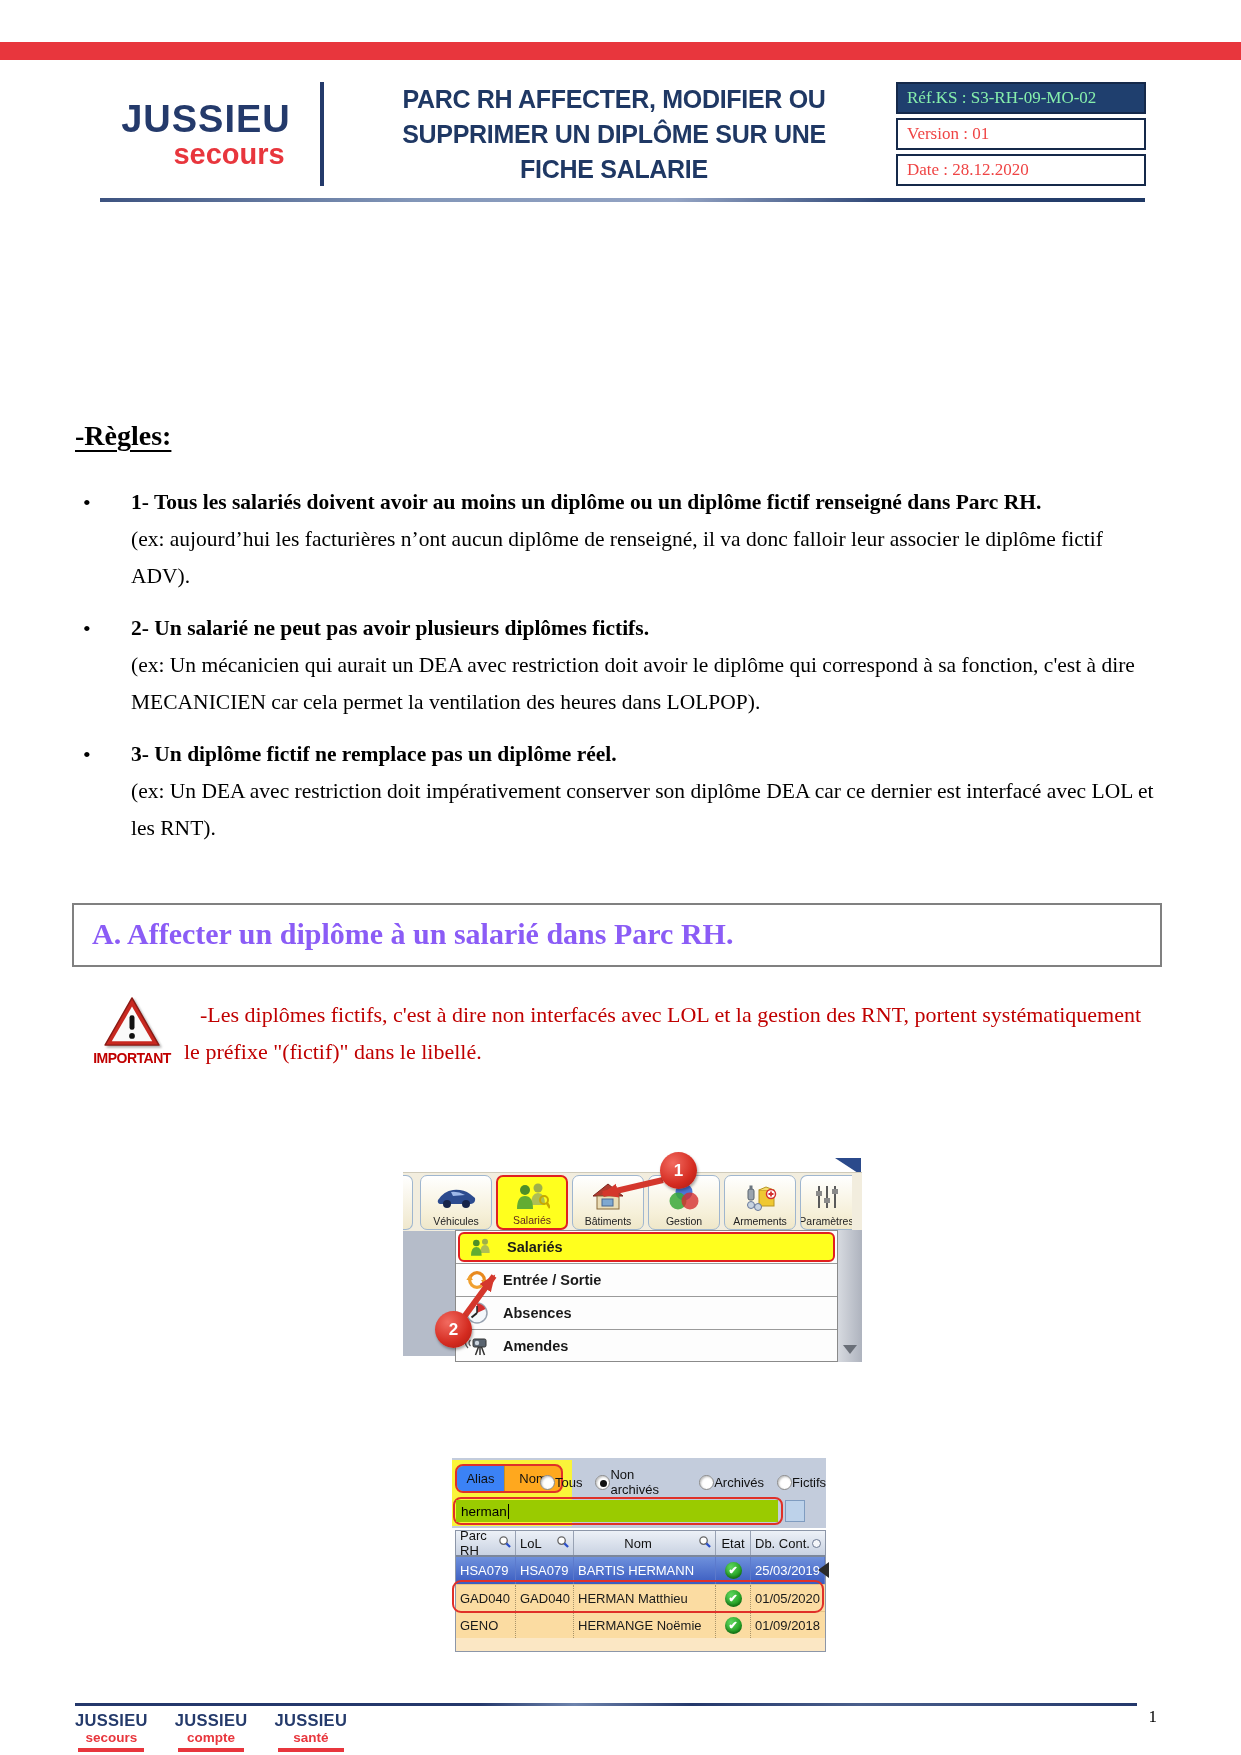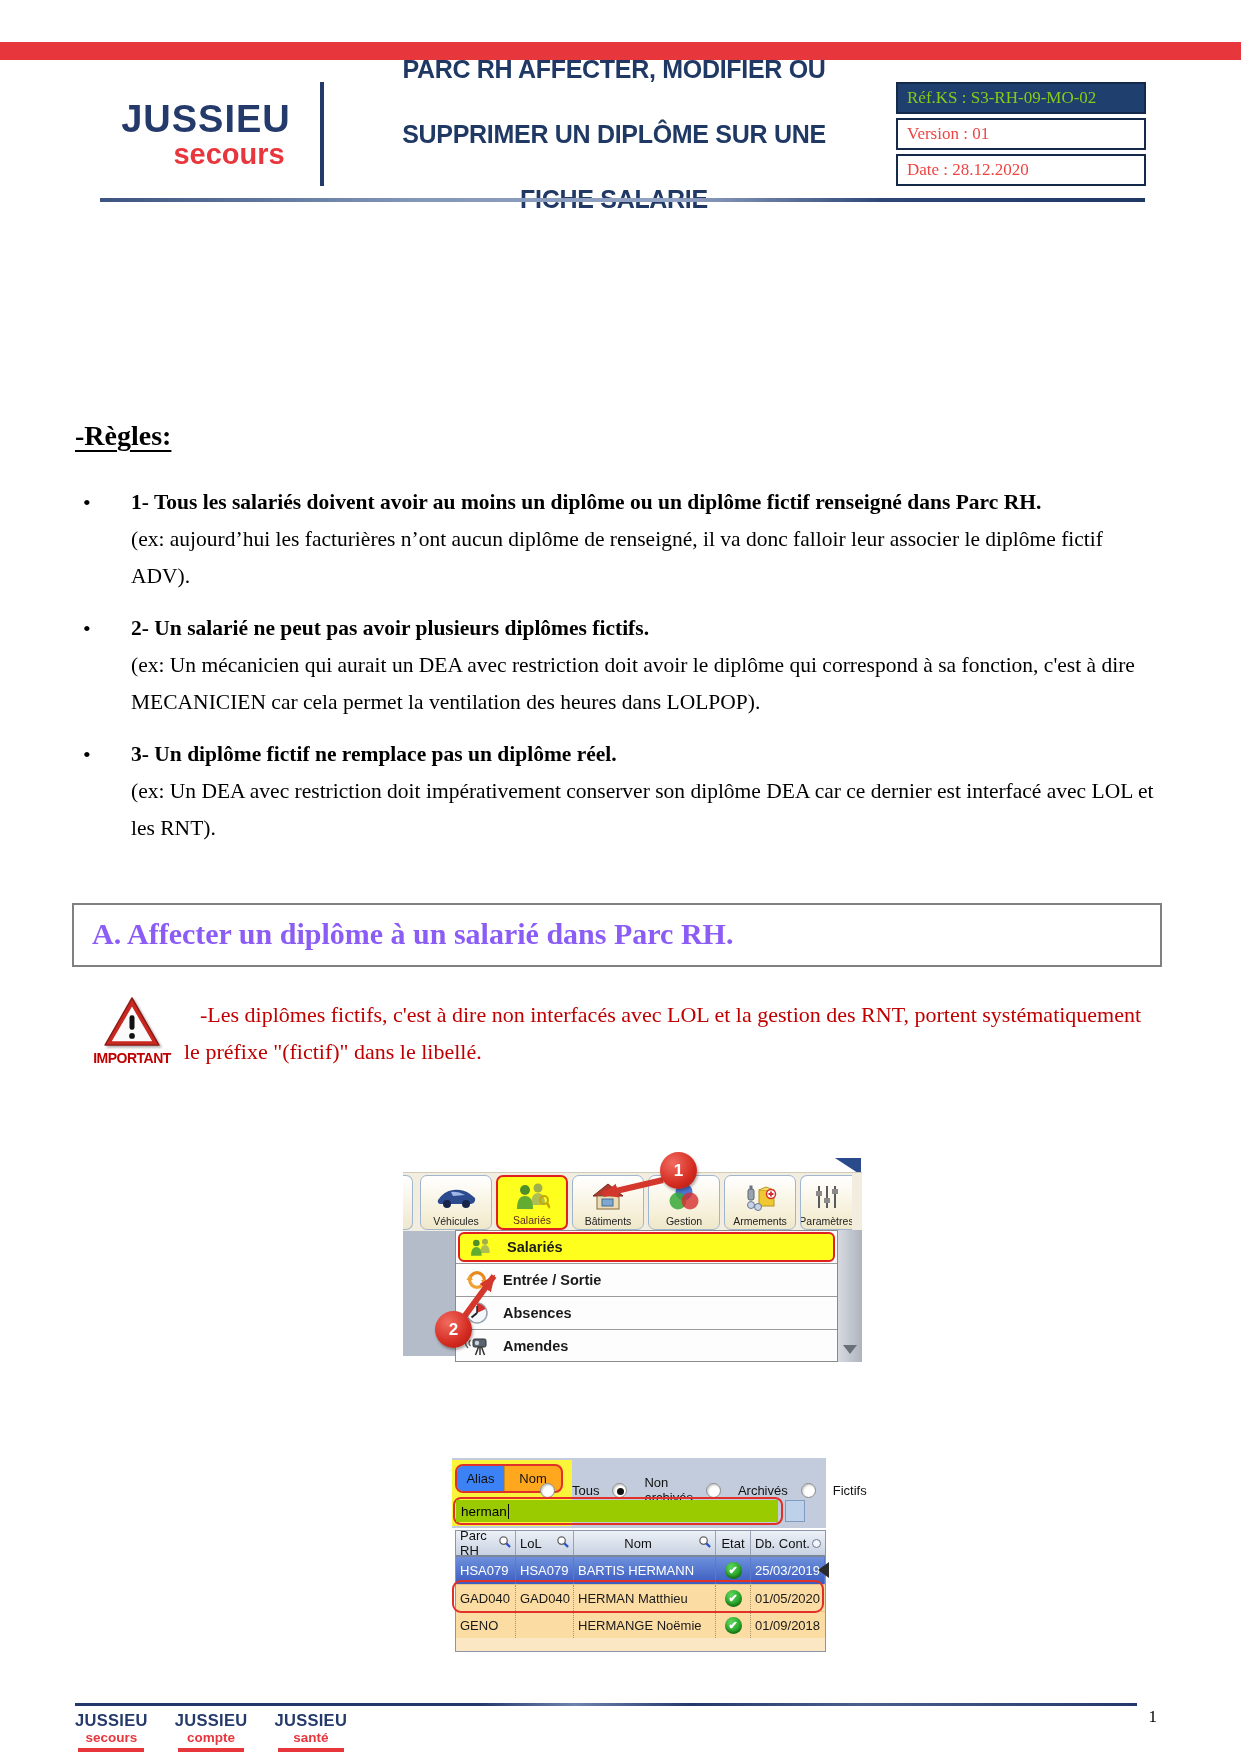--- a/index.html
+++ b/index.html
@@ -11,24 +11,24 @@
   .topbar { position:absolute; top:42px; left:0; width:100%; height:18px; background:#E8363D; }
 
   
   .doc-header { position:absolute; top:82px; left:100px; right:95px; display:flex; align-items:stretch; height:104px; }
   .brand { width:212px; display:flex; flex-direction:column; align-items:center; justify-content:center; }
   .brand-name { font-family:"Liberation Sans",sans-serif; font-weight:bold; font-size:38px; color:#243A6B; letter-spacing:1px; line-height:1; }
   .brand-sub  { font-family:"Liberation Sans",sans-serif; font-weight:bold; font-size:29px; color:#E8363D; line-height:1; margin:2px 0 0 46px; }
   .hdr-divider { width:4px; background:#243A6B; margin:0 8px; }
   .doc-title { flex:1; display:flex; flex-direction:column; justify-content:center; text-align:center;
                font-family:"Liberation Sans",sans-serif; font-weight:bold; font-size:25px; line-height:1.4;
-               color:#1F3864; letter-spacing:-0.3px; padding:0 8px;gap:30px; }
+               color:#1F3864; letter-spacing:-0.3px; padding:0 8px; }
   .ref-table { width:250px; display:flex; flex-direction:column; justify-content:space-between; font-size:17px; }
   .ref-cell { border:2px solid #15294A; padding:4px 9px; background:#fff; color:#ef4444; }
-  .ref-cell.dark { background:#1F3F6E; color:#84cc16; }
+  .ref-cell.dark { background:#1F3F6E; color:#86efac; }
   .header-rule { position:absolute; top:198px; left:100px; width:1045px; height:4px;
                  background:linear-gradient(90deg,#3D5380 0%,#8296B8 30%,#94A4C4 55%,#2E4676 75%,#1F3864 100%); }
 
   
   .objective { position:absolute; top:230px; left:72px; width:1090px; padding:16px 24px 20px;
                background:linear-gradient(125deg,#DCE9F8 0%,#B6D0EC 45%,#7FA9DC 100%);
                border:1px solid #A8AFBE; box-shadow:4px 4px 0 #8D96A8; }
   .objective p { font-weight:bold; font-size:24.5px; line-height:1.85; padding-left:46px; text-indent:-46px; color:#000; }
 
   
@@ -96,21 +96,21 @@
   .shot2 { position:absolute; top:1458px; left:452px; width:374px; height:202px;
            font-family:"Liberation Sans",sans-serif; font-size:13px; color:#111; }
   .f-strip { position:absolute; top:0; left:0; width:374px; height:70px; background:#C3CCDC; }
   .yellow-band { position:absolute; top:2px; left:0; width:120px; height:66px; background:#FAF43A; }
   .alias-group { position:absolute; left:3px; top:6px; display:flex; border:2px solid #E03028;
                  border-radius:8px; overflow:hidden; background:#FFA81E; }
   .btn-alias { width:48px; height:25px; background:#3b82f6; display:flex; align-items:center;
                justify-content:center; border-right:1px solid #C89020; }
   .btn-nom { width:56px; height:25px; display:flex; align-items:center; justify-content:center; }
   .filters { position:absolute; left:88px; top:9px; display:flex; align-items:center; gap:13px; }
-  .filter { display:flex; align-items:center; gap:17px;margin-top:8px; }
+  .filter { display:flex; align-items:center; gap:0; }
   .radio { width:15px; height:15px; border-radius:50%; background:#fff; border:1px solid #888;
            box-shadow:inset 1px 1px 2px rgba(0,0,0,.25); flex:none; position:relative; }
   .radio.on::after { content:""; position:absolute; left:4px; top:4px; width:7px; height:7px;
                      border-radius:50%; background:#111; }
   .input-outline { position:absolute; left:1px; top:39px; width:330px; height:28px;
                    border:2px solid #E03028; border-radius:8px; }
   .input-green { position:absolute; left:4px; top:42px; width:322px; height:22px; background:#9ACB00;
                  display:flex; align-items:center; padding-left:5px; font-size:13.5px; color:#000; }
   .caret { display:inline-block; width:1.5px; height:15px; background:#000; margin-left:1px; }
   .mini-btn { position:absolute; left:333px; top:42px; width:20px; height:22px; background:#BDD2EA;

